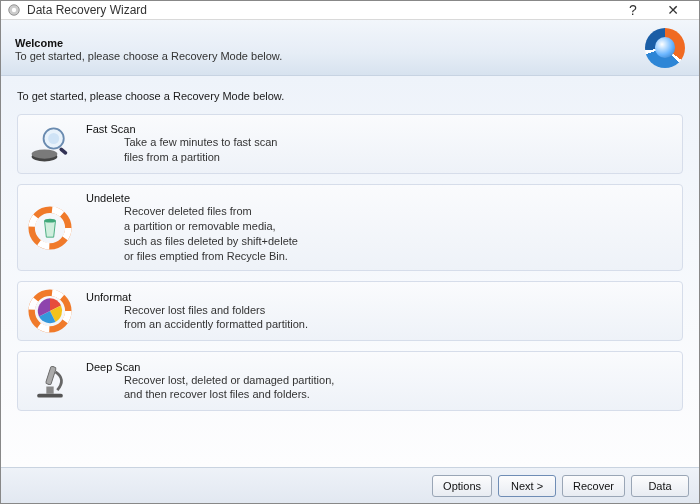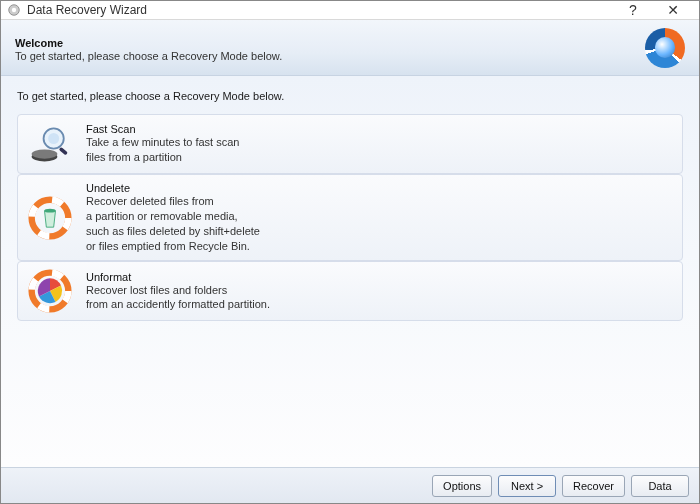--- a/index.html
+++ b/index.html
@@ -55,37 +55,37 @@
     border-radius: 50%; background: radial-gradient(circle at 35% 35%, #fff, #6ab6ff 55%, #2b6fb5);
   }
   
   .main {
     flex: 1;
     background: linear-gradient(#eef3fa, #f5f8fc 45%, #fdfdfe);
     padding: 14px 16px 4px 16px;
     overflow: hidden;
   }
   .main .prompt { font-size: 11px; color: #1a1a1a; margin-bottom: 12px; }
-  .cards { display: flex; flex-direction: column; }
+  .cards { display: flex; flex-direction: column; gap: 10px; }
   .card {
     border: 1px solid #d6ddea;
     border-radius: 4px;
     background: linear-gradient(#fafbfd, #eef2f8);
     display: flex; align-items: center;
     padding: 7px 12px 7px 10px;
     cursor: default;
     min-height: 58px;
   }
   .card .icon {
     width: 44px; height: 44px; margin-right: 14px;
     display: flex; align-items: center; justify-content: center;
     flex: 0 0 44px;
   }
   .card .text .title { font-size: 11px; color: #111; }
-  .card .text .desc  { font-size: 11px; color: #333; line-height: 1.35; white-space: pre-line; }
+  .card .text .desc  { font-size: 11px; color: #333; line-height: 1.35; white-space: pre-line; margin-left: 38px; }
   
   .icon svg { width: 100%; height: 100%; }
   
   .footer {
     height: 36px;
     background: linear-gradient(#eef2f8, #e2e8f1);
     border-top: 1px solid #c9d3e0;
     display: flex; align-items: center; justify-content: flex-end;
     padding: 0 10px; gap: 6px;
   }
@@ -176,20 +176,35 @@
           <path d="M24 24 L12 30 A14 14 0 0 1 24 10 Z" fill="#8e44ad"></path>
         </svg>
       </div>
       <div class="text">
         <div class="title">Unformat</div>
         <div class="desc">Recover lost files and folders
 from an accidently formatted partition.</div>
       </div>
     </div>
 
+    <div class="card">
+      <div class="icon">
+        <svg viewBox="0 0 48 48">
+          <rect x="10" y="38" width="28" height="4" rx="2" fill="#555"></rect>
+          <rect x="20" y="30" width="8" height="8" fill="#888"></rect>
+          <rect x="22" y="8" width="6" height="20" rx="2" transform="rotate(18 25 18)" fill="#aaa" stroke="#666"></rect>
+          <path d="M30 14 Q42 22 32 34" fill="none" stroke="#666" stroke-width="3"></path>
+        </svg>
+      </div>
+      <div class="text">
+        <div class="title">Deep Scan</div>
+        <div class="desc">Recover lost, deleted or damaged partition,
+and then recover lost files and folders.</div>
+      </div>
+    </div>
 
   </div>
 </div>
 
 <div class="footer">
   <div class="btn">Options</div>
   <div class="btn primary">Next &gt;</div>
   <div class="btn">Recover</div>
   <div class="btn">Data</div>
 </div>

